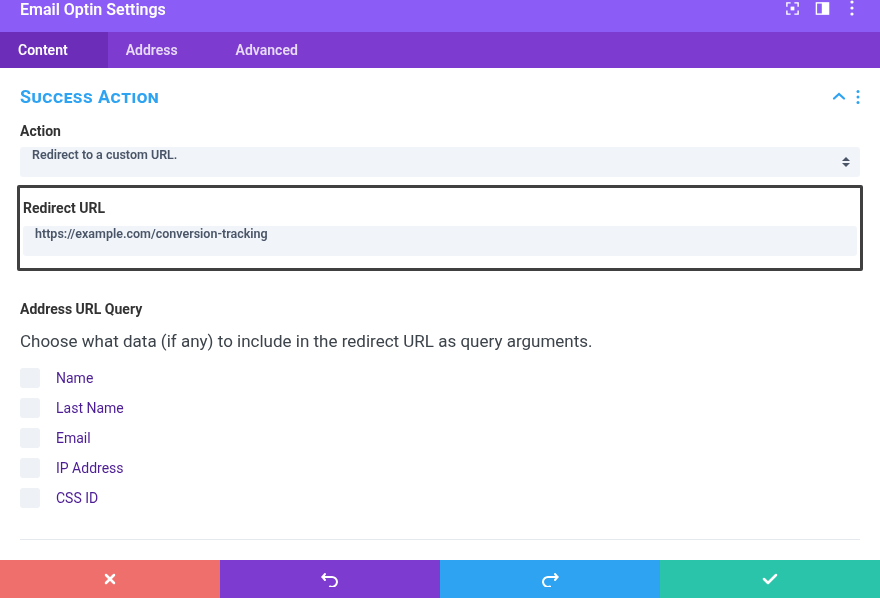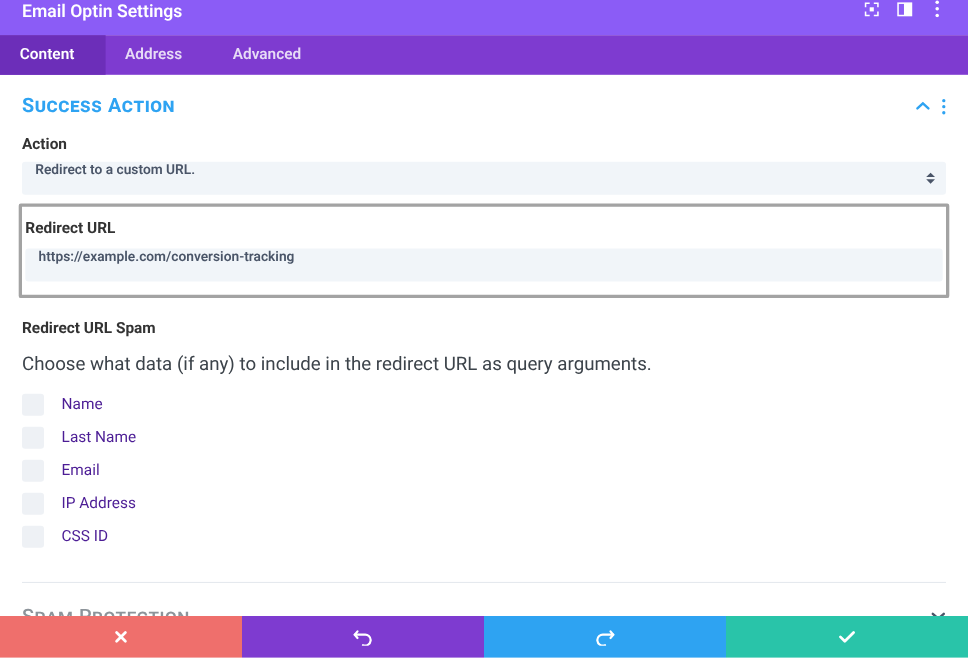--- a/index.html
+++ b/index.html
@@ -40,21 +40,21 @@
   }
   
   .tabs {
     background: #7e3bd0;
     display: flex;
     height: 36px;
   }
   .tab {
     display: flex;
     align-items: center;
-    padding: 0 28px 0 18px;
+    padding: 0 40px 0 18px;
     color: #e7dbf6;
     font-size: 14px;
     font-weight: 600;
     cursor: pointer;
   }
   .tab.active {
     background: #6c2eb9;
     color: #fff;
   }
   
@@ -112,22 +112,22 @@
     gap: 2px;
   }
   .caret-up, .caret-down {
     width: 0; height: 0;
     border-left: 4px solid transparent;
     border-right: 4px solid transparent;
   }
   .caret-up { border-bottom: 4px solid #4a5568; }
   .caret-down { border-top: 4px solid #4a5568; }
   .highlight-box {
-    border: 3px solid #a3a3a3;
-    margin: 8px 17px 6px 17px;
+    border: 3px solid #404040;
+    margin: 8px 17px 16px 17px;
     padding: 12px 3px 12px 3px;
     border-radius: 2px;
   }
   .highlight-box .field-label { padding: 0; margin-bottom: 10px; }
   .input-wrap { width: 100%; }
   .input-wrap input {
     background: transparent;
     border: none;
     outline: none;
     width: 100%;
@@ -268,21 +268,21 @@
   </div>
 
   <div class="highlight-box">
     <div class="field-label">Redirect URL</div>
     <div class="input-wrap">
       <input type="text" value="https://example.com/conversion-tracking" style="">
     </div>
   </div>
 
   <div class="field-block" style="padding-top:14px;">
-    <div class="field-label">Redirect URL Spam</div>
+    <div class="field-label">Address URL Query</div>
   </div>
   <div class="help-text">Choose what data (if any) to include in the redirect URL as query arguments.</div>
 
   <div class="check-list">
     <div class="check-row">
       <div class="checkbox"></div>
       <div class="check-label">Name</div>
     </div>
     <div class="check-row">
       <div class="checkbox"></div>

